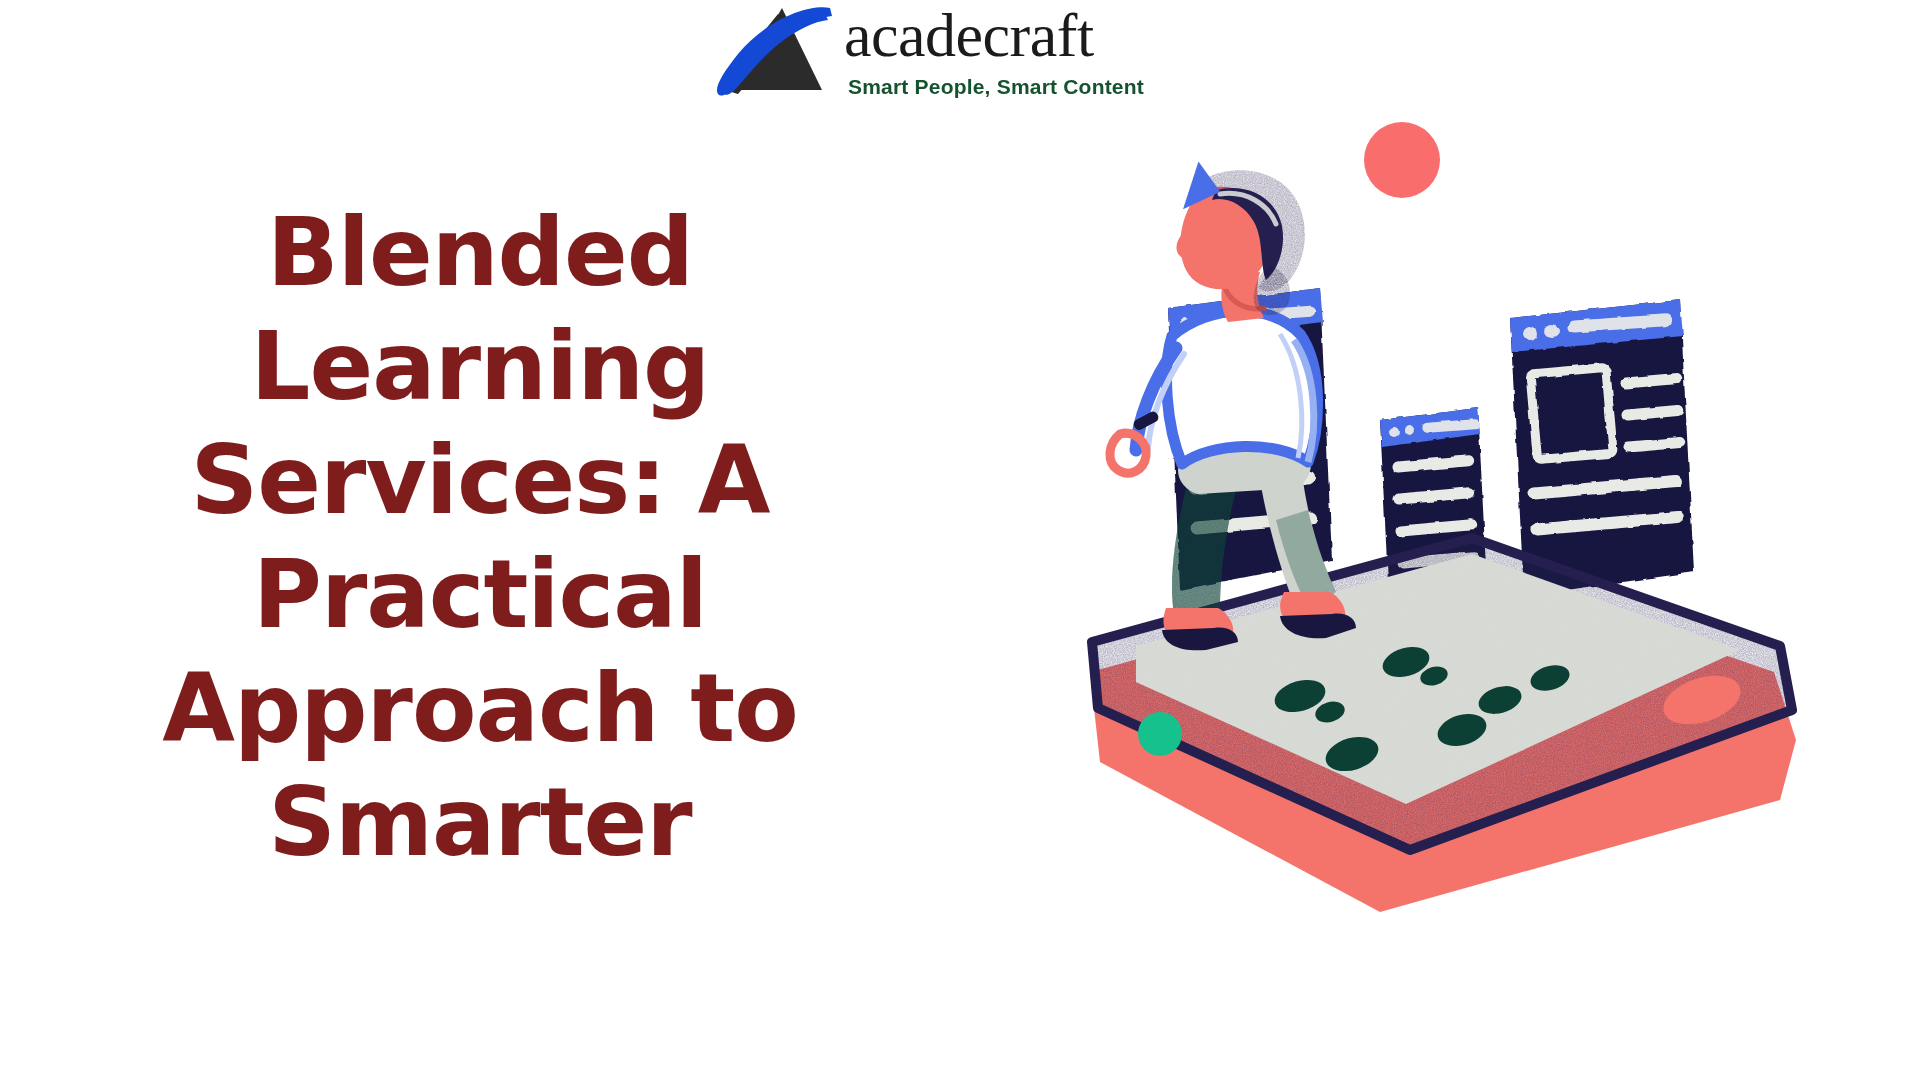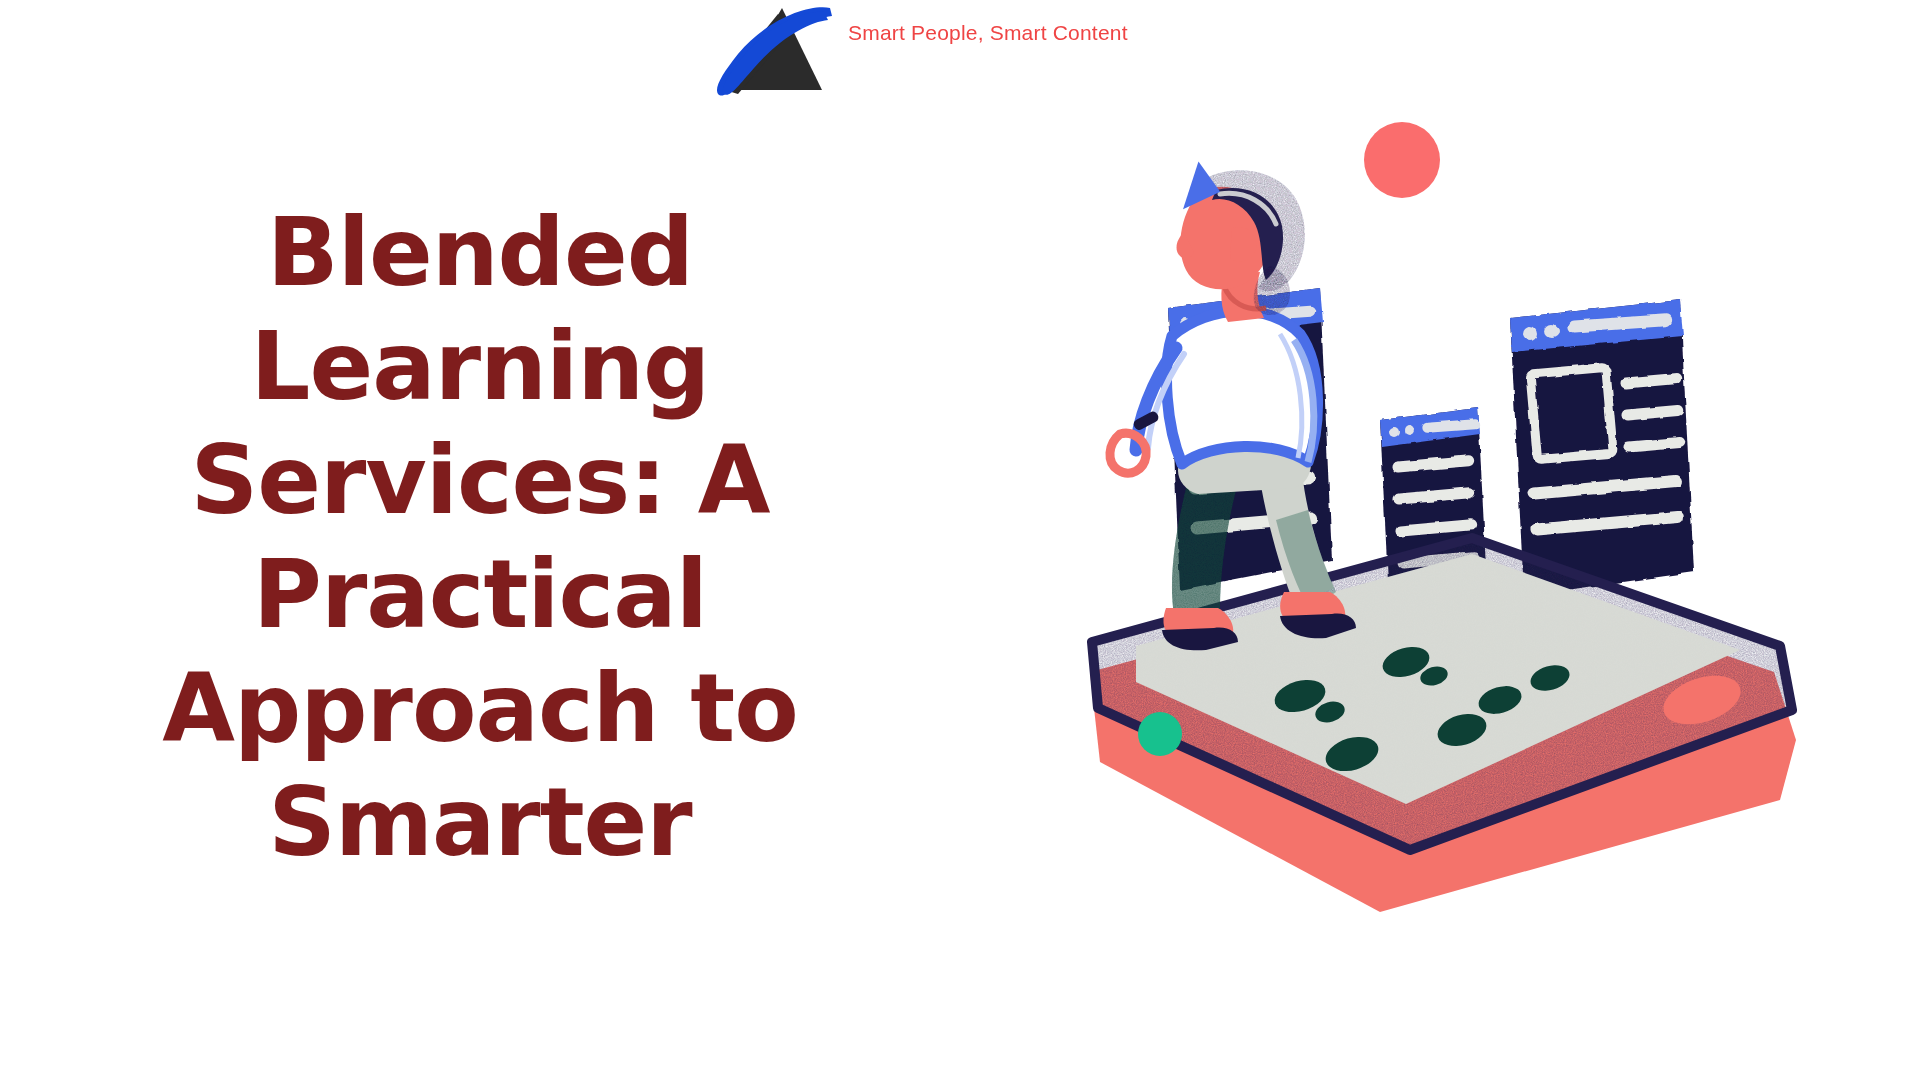--- a/index.html
+++ b/index.html
@@ -51,24 +51,24 @@
     font-size: 62px;
     line-height: 62px;
     color: #1b1b1b;
     letter-spacing: -0.5px;
     font-weight: 400;
   }
   .logo-tag {
     font-family: "Liberation Sans", sans-serif;
     font-size: 21px;
     line-height: 25px;
-    font-weight: normal;
-    color: #ef4444;
+    font-weight: bold;
+    color: #14532d;
     letter-spacing: 0.2px;
-    margin-top: 16px;
+    margin-top: 8px;
     margin-left: 4px;
   }
 
   
   .headline {
     position: absolute;
     left: 60px;
     top: 196px;
     width: 840px;
     text-align: center;
@@ -122,20 +122,21 @@
   <div class="logo">
     <div class="logo-mark">
       <svg viewBox="0 0 140 96" xmlns="http://www.w3.org/2000/svg">
         <path d="M78 6 L30 88 L118 88 Z" fill="#2b2b2b"></path>
         <path d="M14 86 L74 12 L90 26 L34 92 Z" fill="#2b2b2b"></path>
         <path d="M126 6 C106 2 64 16 34 52 C18 72 10 86 14 92 C20 98 30 86 46 68 C76 34 108 16 128 14 Z" fill="#1449d6"></path>
         <path d="M120 10 C100 8 62 24 36 58 C22 76 16 88 20 92 C26 96 34 84 50 66 C78 34 106 20 124 18 Z" fill="#1449d6"></path>
       </svg>
     </div>
     <div class="logo-text-block">
+      <div class="logo-word">acadecraft</div>
       <div class="logo-tag">Smart People, Smart Content</div>
     </div>
   </div>
 </div>
 
 <div class="headline">Blended
 Learning
 Services: A
 Practical
 Approach to

